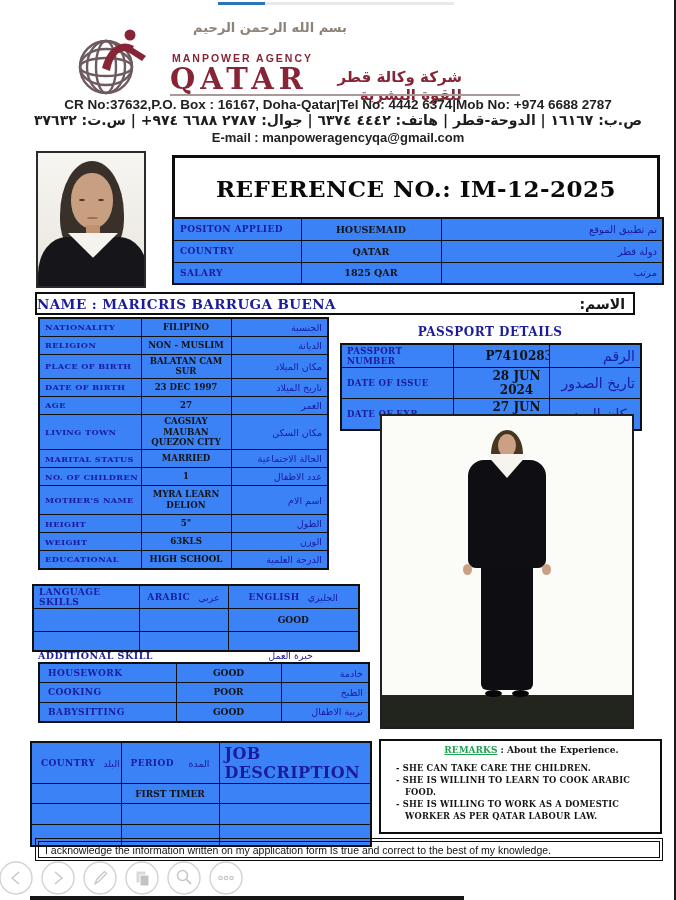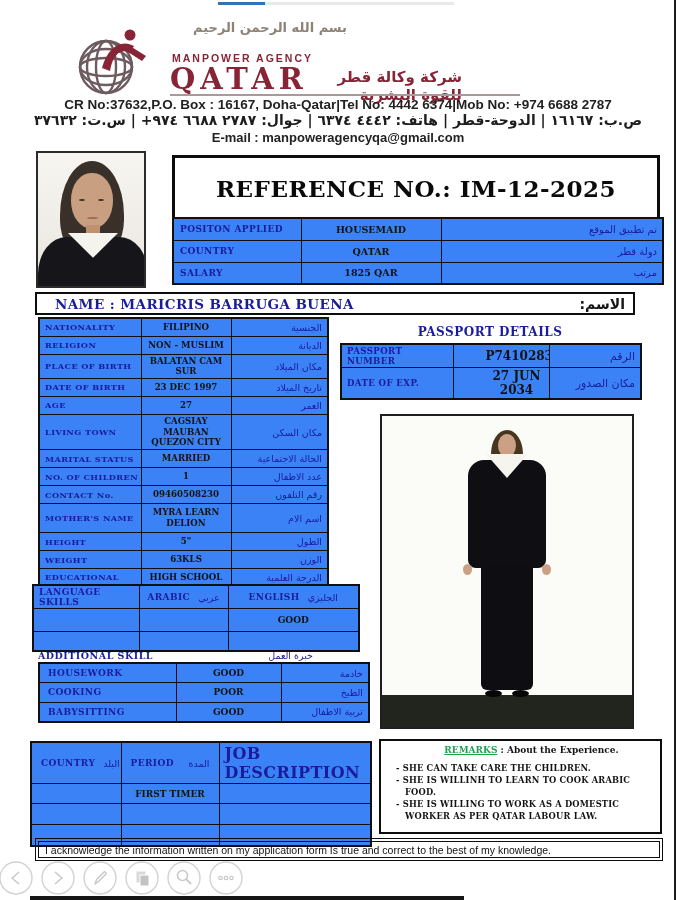--- a/index.html
+++ b/index.html
@@ -59,37 +59,37 @@
   .arc{color:#1b1b9d;text-align:right;padding-right:5px;font-family:"DejaVu Sans",sans-serif;}
 
   .postbl{left:172px;top:217px;width:490px;border:2px solid #101010;}
   .postbl td{height:22px;}
   .postbl .lblc{font-size:9px;padding-left:6px;}
   .postbl .valc{font-size:9.5px;}
   .postbl .arc{font-size:10px;}
 
   .name-band{left:35px;top:292px;width:600px;height:23px;border:2px solid #0d0d0d;
              display:flex;align-items:center;justify-content:space-between;}
-  .name-text{padding-left:18px;font-size:13.5px;font-weight:bold;color:#1b1b9d;letter-spacing:.4px;}
+  .name-text{font-size:13.5px;font-weight:bold;color:#1b1b9d;letter-spacing:.4px;}
   .name-ar{padding-right:8px;font-size:14px;font-weight:bold;color:#151515;}
 
   .biotbl{left:38px;top:317px;width:289px;border:2px solid #101010;}
   .biotbl td{height:18px;}
   .biotbl tr.tall td{height:29px;}
   .biotbl .lblc{font-size:8.2px;}
   .biotbl .valc{font-size:8.6px;line-height:1.25;}
   .biotbl .arc{font-size:9.5px;}
 
   .pass-title{left:340px;top:325px;width:300px;text-align:center;font-size:12px;font-weight:bold;
               color:#1b1b9d;letter-spacing:.5px;}
   .pastbl{left:340px;top:343px;width:300px;border:2px solid #101010;}
   .pastbl td{height:22px;}
   .pastbl .lblc{font-size:8.6px;}
   .pastbl .valc{font-size:12px;padding-left:32px;}
-  .pastbl .arc{font-size:11px;}
+  .pastbl .arc{font-size:14px;}
 
   
   .photo-full{left:380px;top:414px;width:254px;height:315px;border:2px solid #1f1f1f;
               background:#fbfbf8;overflow:hidden;}
   .pf-floor{position:absolute;left:0;bottom:0;width:100%;height:32px;background:#22251e;}
   .pf-hair{position:absolute;left:50%;margin-left:-16px;top:14px;width:32px;height:48px;
            background:#46351f;border-radius:50% 50% 30% 30%;}
   .pf-face{position:absolute;left:50%;margin-left:-9px;top:18px;width:18px;height:23px;
            background:#cba084;border-radius:50%;}
   .pf-collar{position:absolute;left:50%;margin-left:-21px;top:38px;width:42px;height:24px;
@@ -272,25 +272,20 @@
     <tr>
           <td class="lblc">MARITAL STATUS</td>
           <td class="valc">MARRIED</td>
           <td class="arc" dir="rtl">الحالة الاجتماعية</td>
         </tr>
     <tr>
           <td class="lblc">NO. OF CHILDREN</td>
           <td class="valc">1</td>
           <td class="arc" dir="rtl">عدد الاطفال</td>
         </tr>
-    <tr>
-          <td class="lblc">CONTACT No.</td>
-          <td class="valc">09460508230</td>
-          <td class="arc" dir="rtl">رقم التلفون</td>
-        </tr>
     <tr class="tall">
           <td class="lblc">MOTHER'S NAME</td>
           <td class="valc">MYRA LEARN DELION</td>
           <td class="arc" dir="rtl">اسم الام</td>
         </tr>
     <tr>
           <td class="lblc">HEIGHT</td>
           <td class="valc">5"</td>
           <td class="arc" dir="rtl">الطول</td>
         </tr>
@@ -312,20 +307,25 @@
     <colgroup>
         <col style="width:112px">
         <col style="width:96px">
         <col style="width:92px">
       </colgroup>
     <tbody>
         <tr>
           <td class="lblc">PASSPORT NUMBER</td>
           <td class="valc">P7410283C</td>
           <td class="arc" dir="rtl">الرقم</td>
+        </tr>
+    <tr>
+          <td class="lblc">DATE OF ISSUE</td>
+          <td class="valc">28 JUN 2024</td>
+          <td class="arc" dir="rtl">تاريخ الصدور</td>
         </tr>
     <tr>
           <td class="lblc">DATE OF EXP.</td>
           <td class="valc">27 JUN 2034</td>
           <td class="arc" dir="rtl">مكان الصدور</td>
         </tr>
   </tbody>
     </table>
 
   <div class="abs photo-full">

